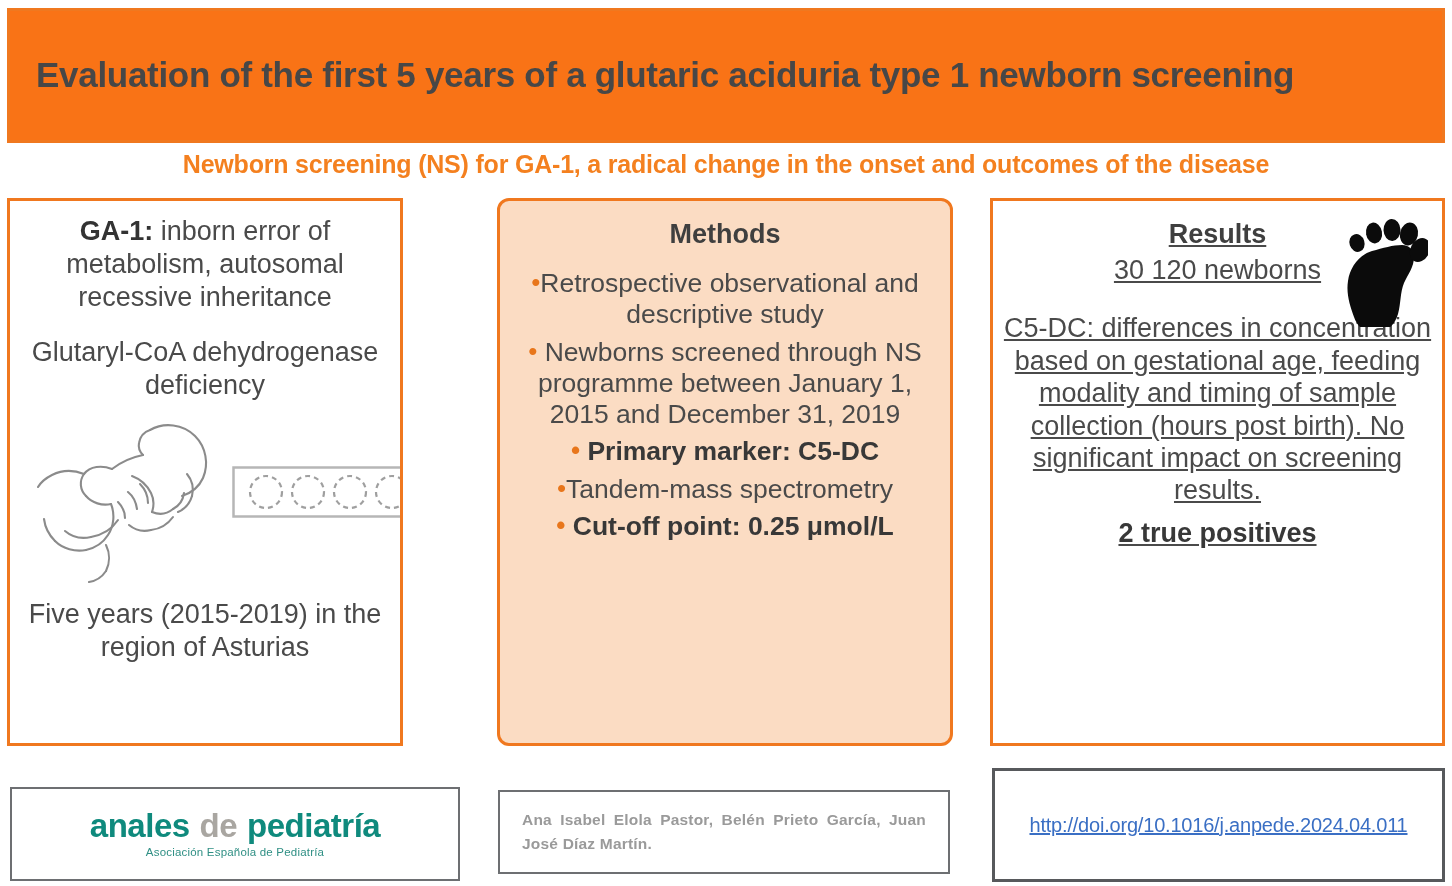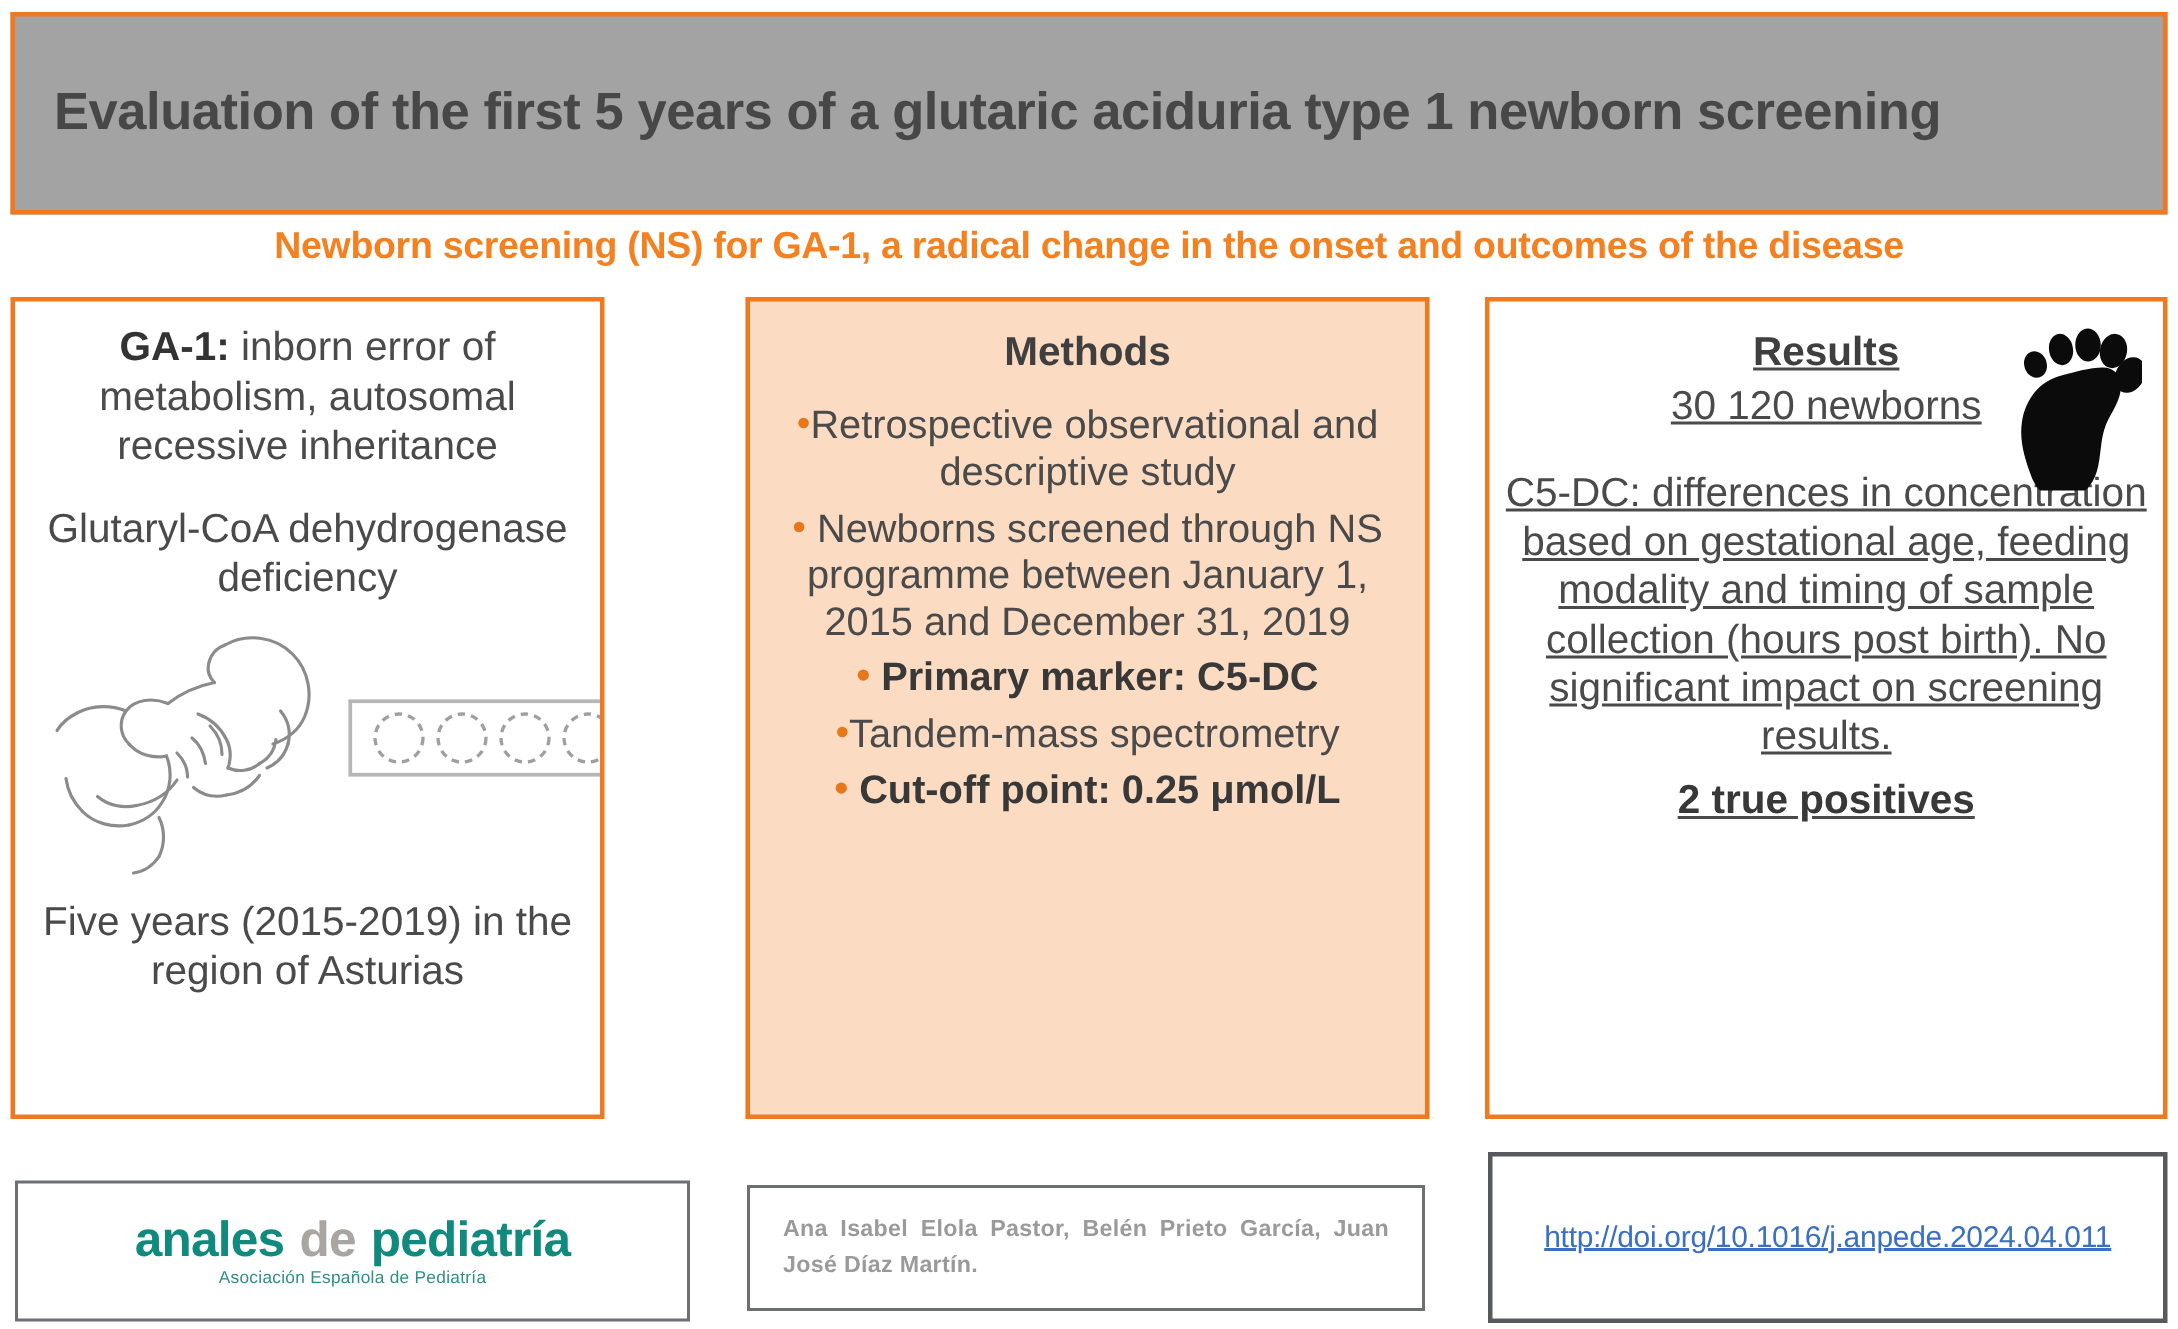--- a/index.html
+++ b/index.html
@@ -6,21 +6,21 @@
   body{
     width:1452px;height:886px;background:#ffffff;
     font-family:"Liberation Sans", sans-serif;
     color:#4a4a4a;overflow:hidden;position:relative;
   }
   .page{position:relative;width:1452px;height:886px;}
 
   
   .title-box{
     position:absolute;left:7px;top:8px;width:1438px;height:135px;
-    border:3px solid #f0781f;box-sizing:border-box;background:#a3a3a3;
+    border:3px solid #f0781f;box-sizing:border-box;background:#f97316;
     display:flex;align-items:center;
   }
   .title-text{
     font-size:35px;font-weight:bold;color:#474747;
     letter-spacing:-0.3px;padding-left:26px;padding-right:10px;
     line-height:1.15;white-space:nowrap;
   }
 
   
   .subtitle{
@@ -29,21 +29,21 @@
     letter-spacing:-0.2px;
   }
 
   
   .panel{
     position:absolute;top:198px;height:548px;
     border:3px solid #f0781f;box-sizing:border-box;
     text-align:center;overflow:hidden;
   }
   #panel-left{left:7px;width:396px;background:#ffffff;}
-  #panel-methods{left:497px;width:456px;background:#fbdcc3;}
+  #panel-methods{left:497px;width:456px;background:#fbdcc3;border-radius:12px;}
   #panel-results{left:990px;width:455px;background:#ffffff;text-decoration:underline;}
 
   .panel-heading{
     font-size:27px;font-weight:bold;color:#3f3f3f;
     margin-top:18px;margin-bottom:4px;
   }
 
   
   .lp-block{
     font-size:27px;line-height:1.22;color:#4a4a4a;

